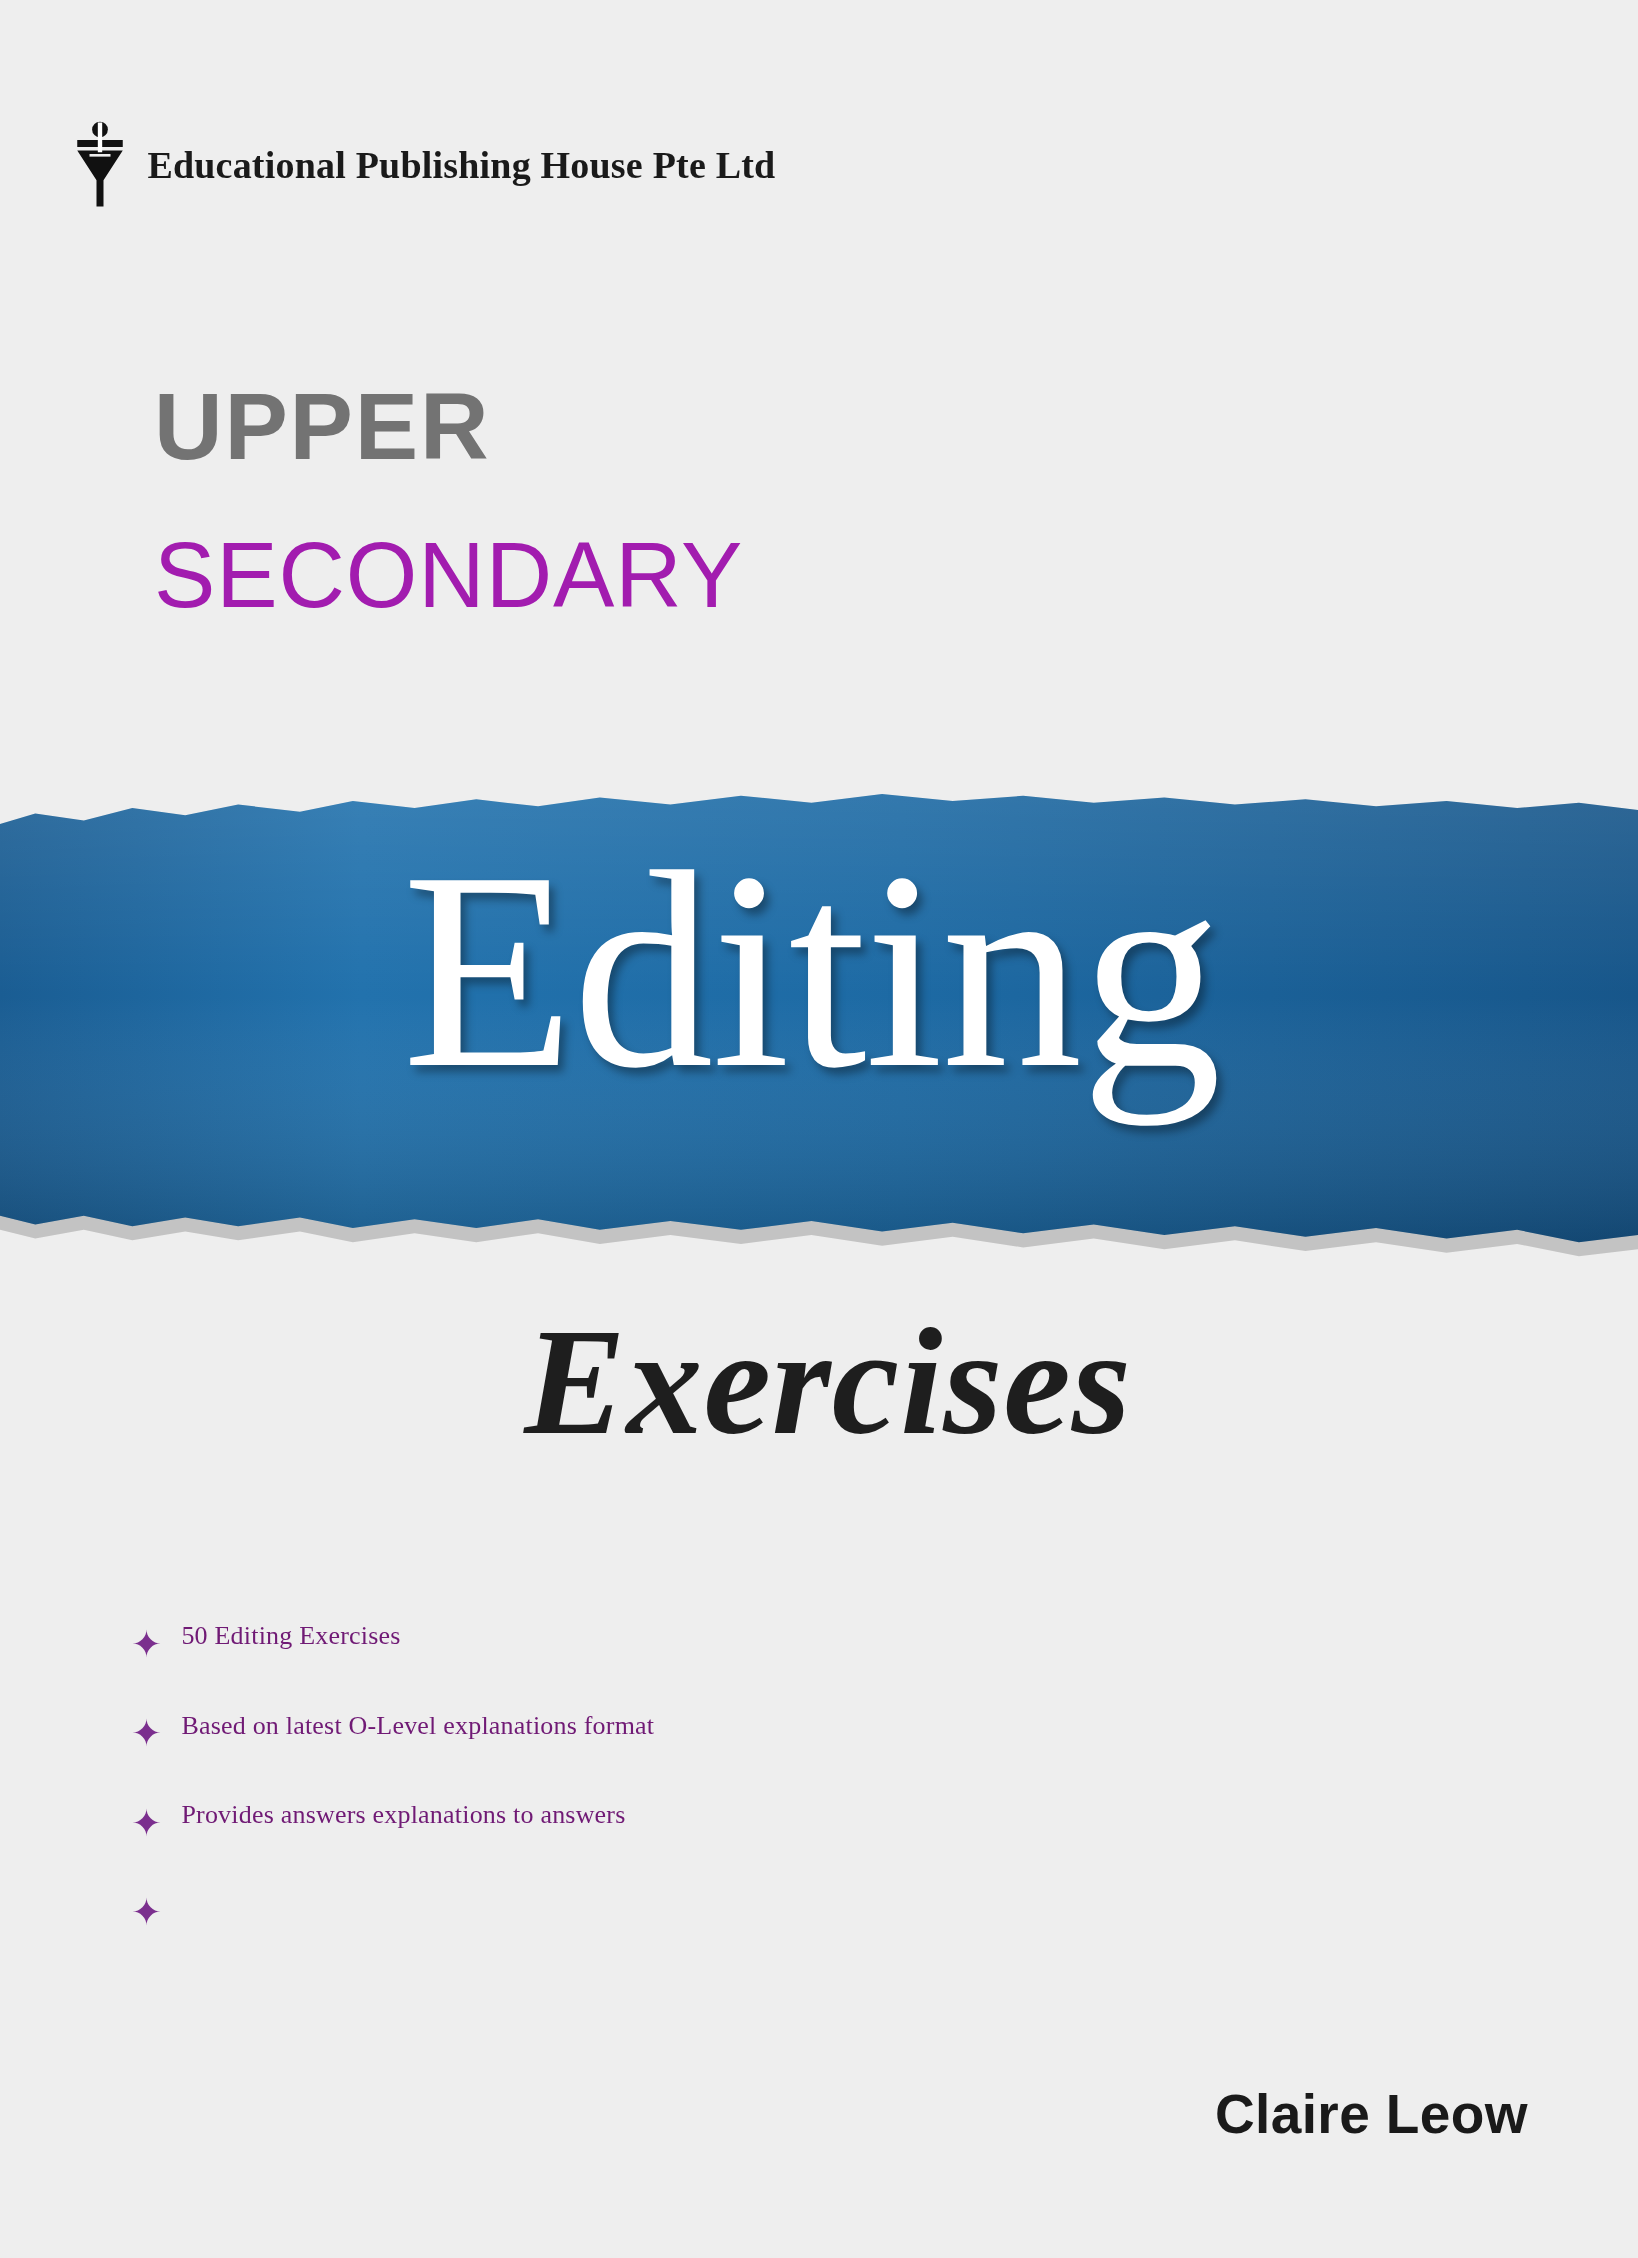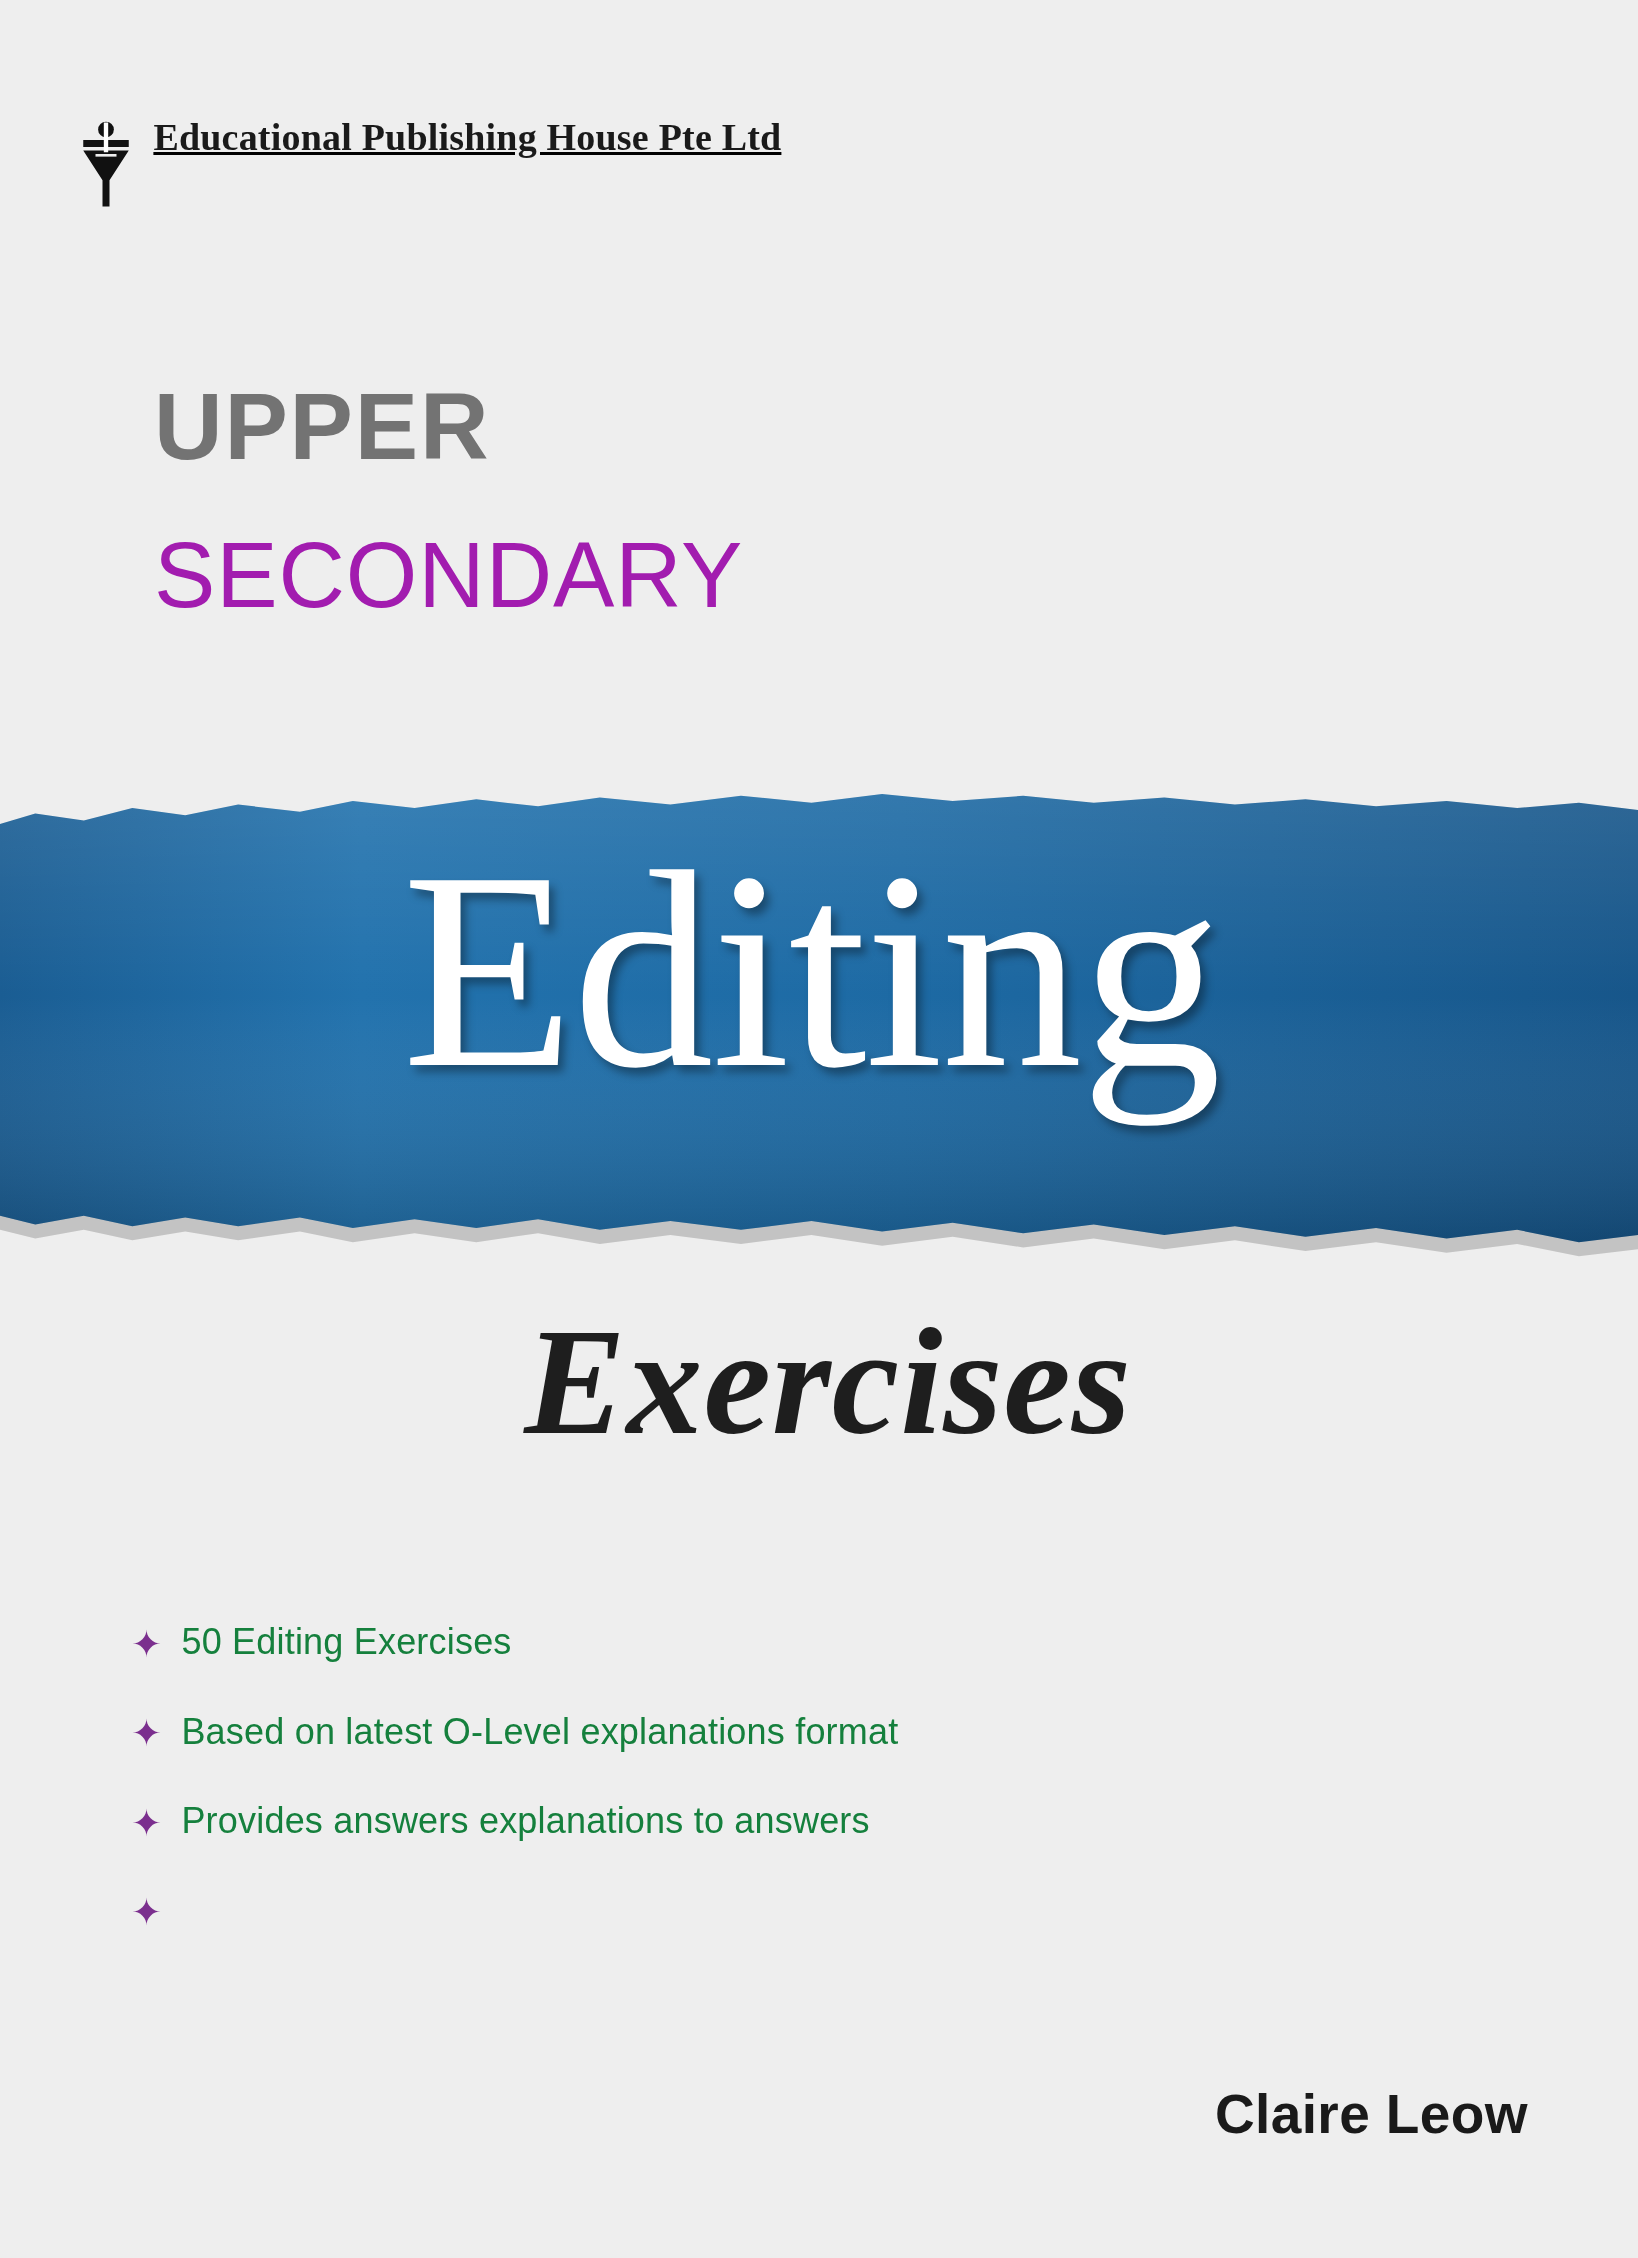--- a/index.html
+++ b/index.html
@@ -18,26 +18,25 @@
     position: relative;
     width: 1638px;
     height: 2258px;
     background: #eeeeee;
     overflow: hidden;
   }
 
   
   .publisher {
     position: absolute;
-    left: 78px;
+    left: 72px;
     top: 115px;
     display: flex;
-    align-items: flex-start;
+    align-items: center;
     gap: 19.4px;
-    text-decoration: underline;
   }
   .publisher-logo {
     width: 56px;
     height: 99px;
     position: relative;
   }
   .publisher-name {
     font-family: "Liberation Serif", serif;
     font-weight: bold;
     font-size: 38px;
@@ -124,23 +123,23 @@
     margin-bottom: 49px;
   }
   .feature-bullet {
     color: #7b2f8e;
     font-size: 37px;
     line-height: 1;
     padding-top: 3.5px;
     flex: 0 0 auto;
   }
   .feature-text {
-    color: #15803d;
-    font-family: Liberation Sans, sans-serif;
-    font-size: 36px;
+    color: #701a75;
+    font-family: Liberation Serif, serif;
+    font-size: 26px;
     line-height: 1.1;
     letter-spacing: 0.2px;
   }
 
   
   .author {
     position: absolute;
     right: 110px;
     top: 2082px;
     font-family: "Liberation Sans", sans-serif;

